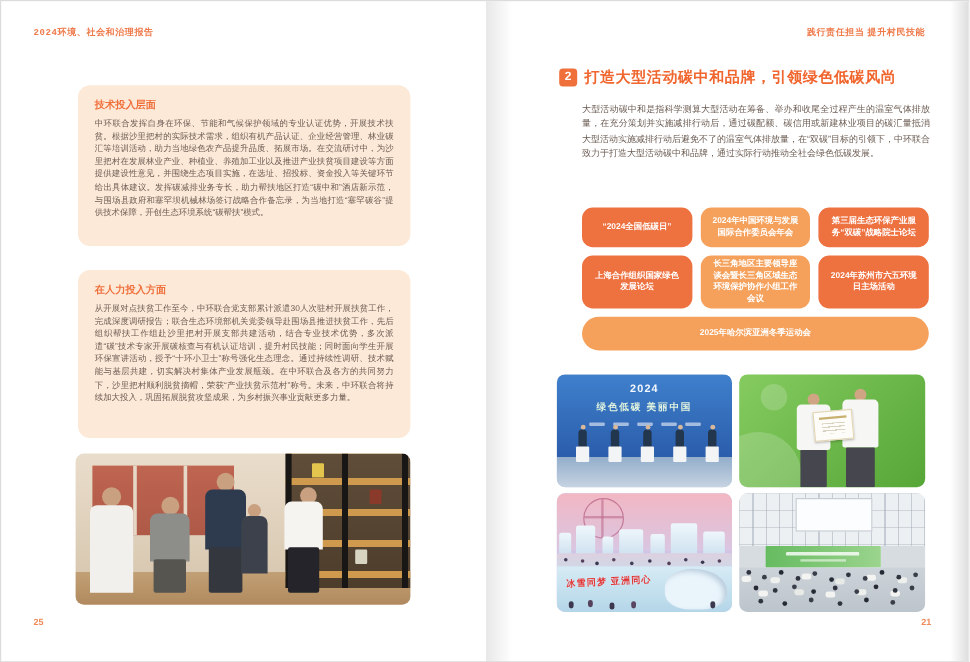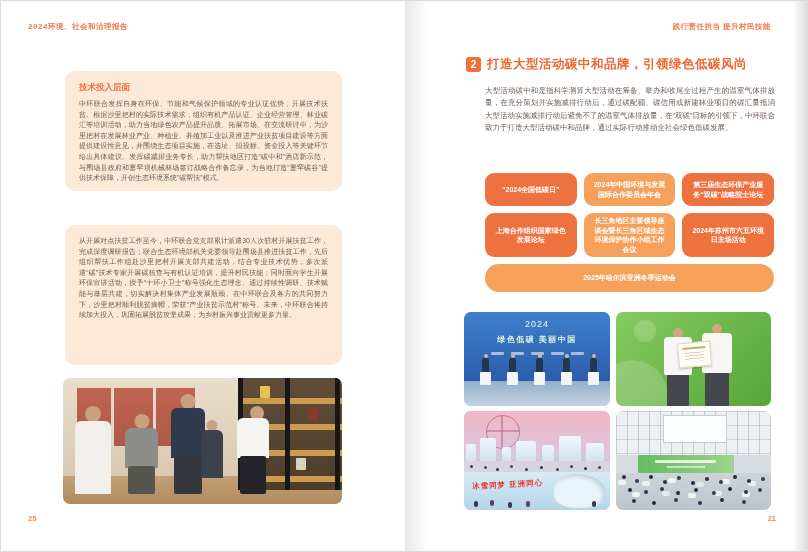--- a/index.html
+++ b/index.html
@@ -17,21 +17,21 @@
   .page-number.left{left:27px;}
   .page-number.right{right:31px;}
   .spine{position:absolute;left:404px;top:0;width:22px;height:552px;
          background:linear-gradient(to right,rgba(90,90,90,.14),rgba(90,90,90,0));}
   .page-edge{position:absolute;right:0;top:0;width:15px;height:552px;
              background:linear-gradient(to right,rgba(255,255,255,0),#dedede);}
 
   
   .callout{position:absolute;left:64px;width:277px;background:#fce9d8;border-radius:10px;
            padding:11px 14px;box-sizing:border-box;}
-  .callout.first{top:70px;height:120px;}
+  .callout.first{top:70px;height:134px;}
   .callout.second{top:224px;height:140px;}
   .callout-title{font-size:8.5px;font-weight:bold;color:#f0703c;margin-bottom:5px;}
   .callout-body{font-size:7px;line-height:10.6px;color:#6b5b52;text-align:justify;}
 
   
   .photo{position:absolute;overflow:hidden;border-radius:7px;}
   .photo-visit{left:62px;top:377px;width:279px;height:126px;
                background:linear-gradient(180deg,#e9ddcb,#d9c9b2 78%,#c2a075 78%,#b08a5e);}
   .pa-red{position:absolute;left:14px;top:10px;width:118px;height:58px;
           background:linear-gradient(180deg,#b8503c,#a64534);opacity:.85;}
@@ -71,21 +71,21 @@
   .photo-stage{left:463px;top:311px;width:146px;height:94px;background:#b8c8da;}
   .photo-cert{left:615px;top:311px;width:155px;height:94px;
               background:linear-gradient(135deg,#85cb60,#56a637);}
   .photo-harbin{left:463px;top:410px;width:146px;height:99px;background:#cfc3e6;}
   .photo-hall{left:615px;top:410px;width:155px;height:99px;background:#eef1f4;}
 
   
   .pb-back{position:absolute;left:0;top:0;right:0;height:73%;
            background:linear-gradient(180deg,#3f80cc,#2b5dab);}
   .pb-year{position:absolute;top:7px;width:100%;text-align:center;color:#f4f8ff;
-           font-size:9px;font-weight:normal;letter-spacing:1px;}
+           font-size:9px;font-weight:bold;letter-spacing:1px;}
   .pb-slogan{position:absolute;top:22px;width:100%;text-align:center;color:#dff2de;
              font-size:8px;font-weight:bold;letter-spacing:1.5px;}
   .pb-logos{position:absolute;top:40px;left:0;width:100%;display:flex;justify-content:center;gap:7px;}
   .pb-logos span{width:13px;height:3px;background:rgba(255,255,255,.55);border-radius:1px;}
   .pb-floor{position:absolute;left:0;bottom:0;right:0;height:27%;
             background:linear-gradient(180deg,#93aecb,#c6d3e2);}
   .pb-unit{position:absolute;bottom:22%;width:11px;}
   .pb-person{position:absolute;left:2px;bottom:12px;width:7px;height:15px;background:#22364d;border-radius:3px 3px 0 0;}
   .pb-person:before{content:"";position:absolute;left:1.5px;top:-4px;width:4px;height:4px;border-radius:50%;background:#d8b89a;}
   .pb-podium{position:absolute;left:0;bottom:0;width:11px;height:13px;background:#f2f4f6;border-radius:1px;}
@@ -158,20 +158,21 @@
 
   <div>
     <div class="running-header left">2024环境、社会和治理报告</div>
 
     <div class="callout first">
       <div class="callout-title">技术投入层面</div>
       <div class="callout-body">中环联合发挥自身在环保、节能和气候保护领域的专业认证优势，开展技术扶贫。根据沙里把村的实际技术需求，组织有机产品认证、企业经营管理、林业碳汇等培训活动，助力当地绿色农产品提升品质、拓展市场。在交流研讨中，为沙里把村在发展林业产业、种植业、养殖加工业以及推进产业扶贫项目建设等方面提供建设性意见，并围绕生态项目实施，在选址、招投标、资金投入等关键环节给出具体建议。发挥碳减排业务专长，助力帮扶地区打造“碳中和”酒店新示范，与围场县政府和塞罕坝机械林场签订战略合作备忘录，为当地打造“塞罕碳谷”提供技术保障，开创生态环境系统“碳帮扶”模式。</div>
     </div>
 
     <div class="callout second">
+      <div class="callout-title">在人力投入方面</div>
       <div class="callout-body">从开展对点扶贫工作至今，中环联合党支部累计派遣30人次驻村开展扶贫工作，完成深度调研报告；联合生态环境部机关党委领导赴围场县推进扶贫工作，先后组织帮扶工作组赴沙里把村开展支部共建活动，结合专业技术优势，多次派遣“碳”技术专家开展碳核查与有机认证培训，提升村民技能；同时面向学生开展环保宣讲活动，授予“十环小卫士”称号强化生态理念。通过持续性调研、技术赋能与基层共建，切实解决村集体产业发展瓶颈。在中环联合及各方的共同努力下，沙里把村顺利脱贫摘帽，荣获“产业扶贫示范村”称号。未来，中环联合将持续加大投入，巩固拓展脱贫攻坚成果，为乡村振兴事业贡献更多力量。</div>
     </div>
 
     <div class="photo photo-visit">
       <div class="pa-red"></div>
       <div class="pa-shelf"></div>
       <div class="pa-post" style="right:99px;"></div>
       <div class="pa-post" style="right:52px;"></div>
       <div class="pa-post" style="right:2px;"></div>
       <div class="pa-box" style="right:72px;top:8px;background:#e3c44c;"></div>

